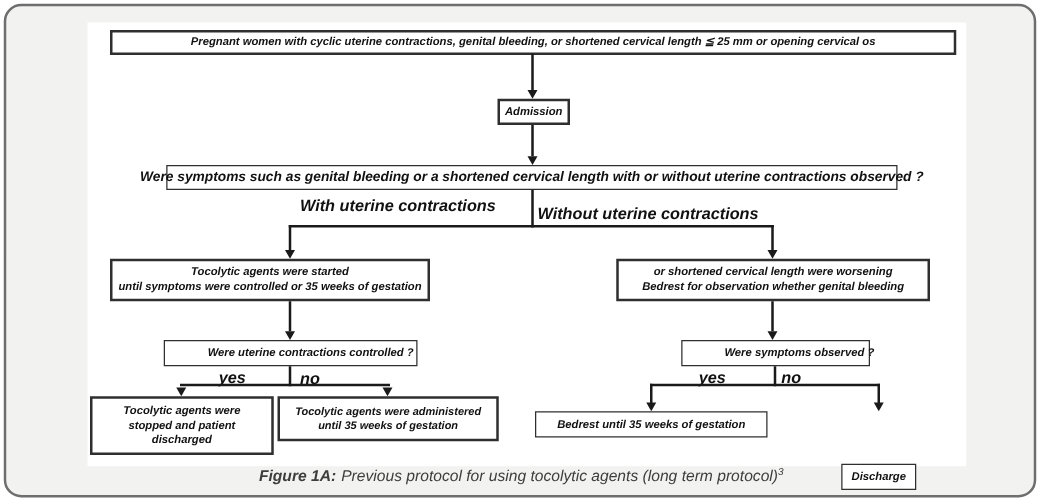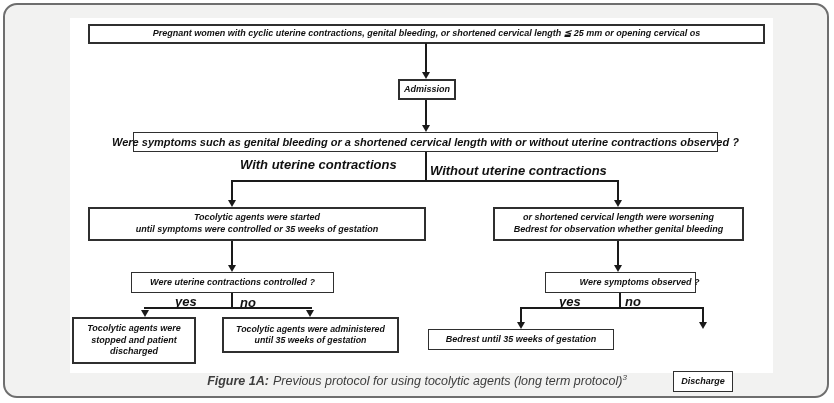--- a/index.html
+++ b/index.html
@@ -75,37 +75,37 @@
   <div class="lbl" style="left:240px;top:157px;width:175px;">With uterine contractions</div>
   <div class="lbl" style="left:430px;top:163px;width:168px;">Without uterine contractions</div>
 
   <div class="vline" style="left:425px;top:152px;height:30px;"></div>
   <div class="hline" style="left:231px;top:180px;width:388px;"></div>
   <div class="vline" style="left:231px;top:180px;height:20px;"></div>
   <div class="arr" style="left:228px;top:200px;"></div>
   <div class="vline" style="left:617px;top:180px;height:20px;"></div>
   <div class="arr" style="left:614px;top:200px;"></div>
 
-  <div class="fbox strong" style="left:88px;top:207px;width:338px;height:34px;">
+  <div class="fbox strong" style="left:88px;top:207px;width:256px;height:34px;">
     <div>Tocolytic agents were started</div>
     <div>until symptoms were controlled or 35 weeks of gestation</div>
   </div>
 
   <div class="fbox strong" style="left:493px;top:207px;width:251px;height:34px;">
     <div>or shortened cervical length were worsening</div>
     <div>Bedrest for observation whether genital bleeding</div>
   </div>
 
   <div class="vline" style="left:231px;top:241px;height:24px;"></div>
   <div class="arr" style="left:228px;top:265px;"></div>
 
   <div class="vline" style="left:617px;top:241px;height:24px;"></div>
   <div class="arr" style="left:614px;top:265px;"></div>
 
-  <div class="fbox" style="left:131px;top:272px;width:203px;height:21px;">
+  <div class="fbox" style="left:131px;top:272px;width:203px;height:21px;align-items:flex-end;">
       <span>Were uterine contractions controlled ?</span>
     </div>
 
   <div class="fbox" style="left:545px;top:272px;width:151px;height:21px;padding-left:40px;">
       <span>Were symptoms observed ?</span>
     </div>
 
   <div class="vline" style="left:231px;top:293px;height:16px;"></div>
   <div class="lbl" style="left:175px;top:294px;width:50px;">yes</div>
   <div class="lbl" style="left:240px;top:295px;width:50px;">no</div>
@@ -115,21 +115,21 @@
 
   <div class="vline" style="left:619px;top:293px;height:16px;"></div>
   <div class="lbl" style="left:559px;top:294px;width:50px;">yes</div>
   <div class="lbl" style="left:625px;top:294px;width:50px;">no</div>
   <div class="hline" style="left:520px;top:307px;width:184px;"></div>
   <div class="vline" style="left:520px;top:307px;height:16px;"></div>
   <div class="arr" style="left:517px;top:322px;"></div>
   <div class="vline" style="left:702px;top:307px;height:16px;"></div>
   <div class="arr" style="left:699px;top:322px;"></div>
 
-  <div class="fbox strong" style="left:72px;top:317px;width:124px;height:47px;align-items:center;">
+  <div class="fbox strong" style="left:72px;top:317px;width:147px;height:47px;align-items:center;">
     <div>Tocolytic agents were</div>
     <div>stopped and patient</div>
     <div>discharged</div>
   </div>
 
   <div class="fbox strong" style="left:222px;top:317px;width:177px;height:36px;font-size:8.8px;">
     <div>Tocolytic agents were administered</div>
     <div>until 35 weeks of gestation</div>
   </div>
 

